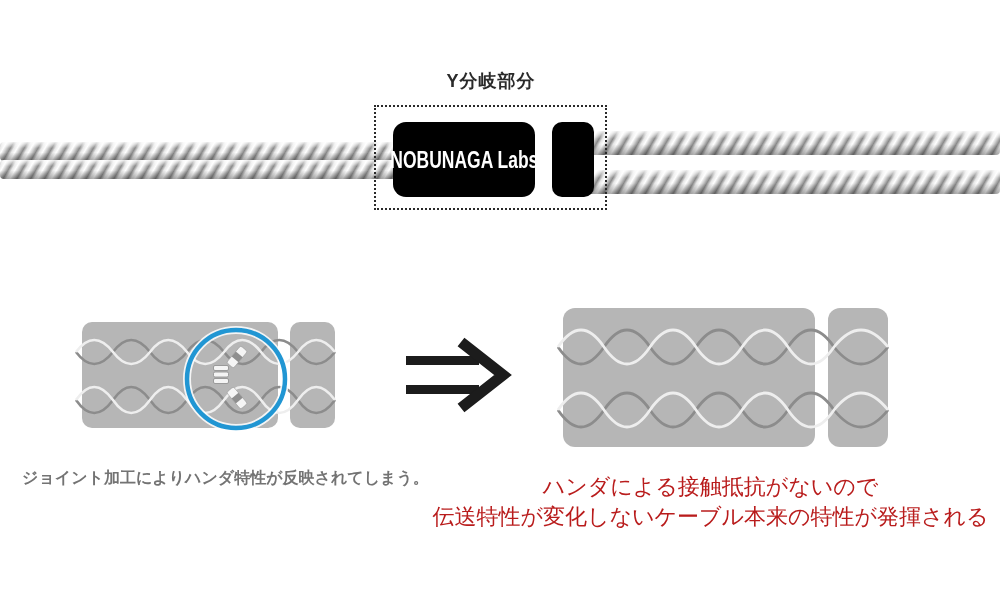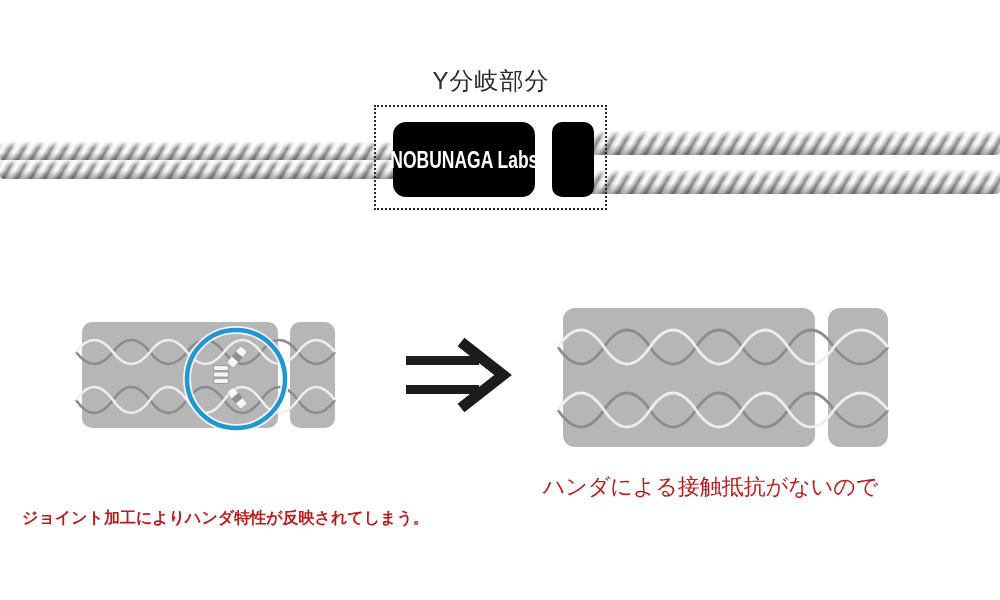--- a/index.html
+++ b/index.html
@@ -1,20 +1,20 @@
 <!DOCTYPE html>
 <html><head>
 <meta charset="utf-8">
 <style>
   html,body{margin:0;padding:0;background:#ffffff;font-family:"Liberation Sans","DejaVu Sans",sans-serif;}
   .canvas{position:relative;width:1000px;height:600px;background:#ffffff;overflow:hidden;}
 
   .title{
     position:absolute;left:374px;top:66px;width:234px;height:30px;
-    text-align:center;font-size:24px;font-weight:normal;color:#2a2a2a;letter-spacing:1px;line-height:30px;
+    text-align:center;font-size:18px;font-weight:bold;color:#2a2a2a;letter-spacing:1px;line-height:30px;
   }
 
   .rope{
     position:absolute;border-radius:4px;
     background:
       linear-gradient(180deg, rgba(255,255,255,.85) 0%, rgba(255,255,255,0) 32%, rgba(0,0,0,0) 55%, rgba(0,0,0,.30) 96%),
       repeating-linear-gradient(120deg,#8a8a8a 0px,#e6e6e6 3px,#ffffff 6px,#c9c9c9 9px,#8a8a8a 12px);
   }
   .rope-la{left:0;top:142px;width:490px;height:19px;}
   .rope-lb{left:0;top:160px;width:490px;height:19px;}
@@ -37,21 +37,21 @@
     position:absolute;left:552px;top:122px;width:42px;height:75px;border-radius:10px;background:#000000;
   }
 
   .diagram{position:absolute;}
   .diagram-left{left:70px;top:315px;}
   .diagram-right{left:555px;top:300px;}
   .arrow-wrap{position:absolute;left:400px;top:335px;}
 
   .caption-red{
     position:absolute;left:22px;top:466px;width:430px;
-    color:#b91c1c;font-size:16px;font-weight:bold;line-height:24px;white-space:nowrap;margin-top:40px;
+    color:#737373;font-size:16px;font-weight:bold;line-height:24px;white-space:nowrap;
   }
   .caption-black{
     position:absolute;left:428px;top:472px;width:565px;text-align:center;
     color:#b91c1c;font-size:22px;font-weight:500;line-height:30px;white-space:nowrap;
   }
 </style>
 </head>
 <body>
 
 <div class="canvas">
@@ -109,15 +109,16 @@
       <path stroke="#8c8c8c" d="M3,110 Q26,144 49,110 Q72,76 95,110 Q118,144 141,110 Q164,76 187,110 Q210,144 233,110 Q256,76 279,110 Q306,144 333,110"></path>
       <path stroke="#eeeeee" d="M3,110 Q26,76 49,110 Q72,144 95,110 Q118,76 141,110 Q164,144 187,110 Q210,76 233,110 Q256,144 279,110 Q306,76 333,110"></path>
     </g>
   </svg>
 
   <div class="caption-red">
     <div>ジョイント加工によりハンダ特性が反映されてしまう。</div>
   </div>
   <div class="caption-black">
     <div>ハンダによる接触抵抗がないので</div>
+    <div>伝送特性が変化しないケーブル本来の特性が発揮される</div>
   </div>
 
 </div>
 
 </body></html>

